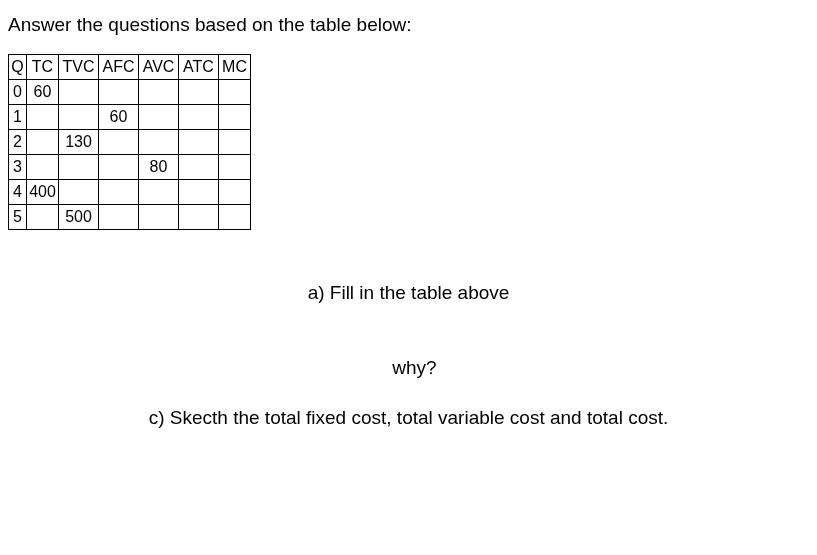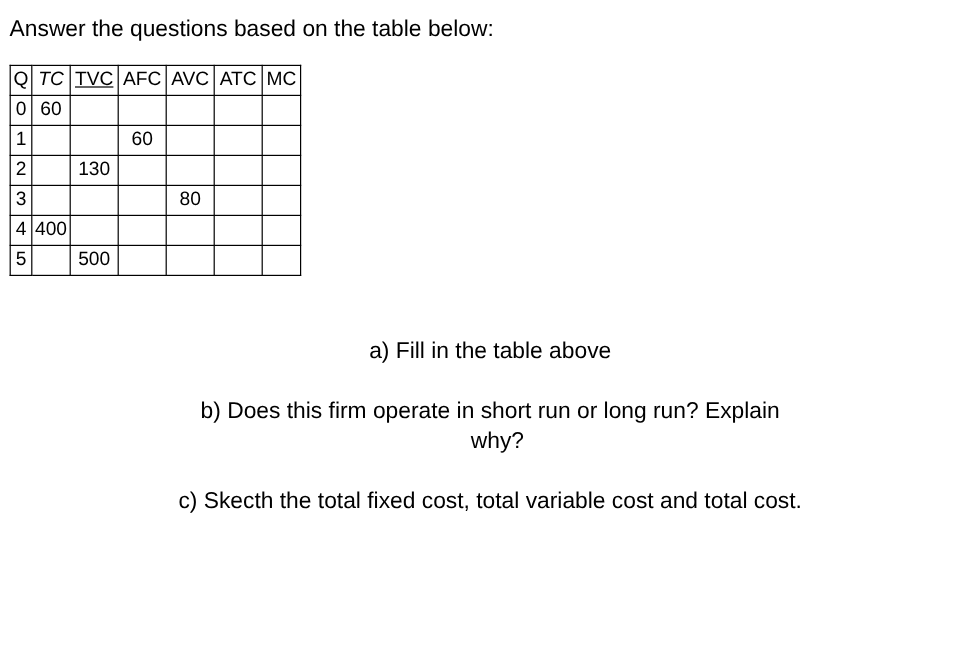--- a/index.html
+++ b/index.html
@@ -29,22 +29,22 @@
       font-size: 16px;
       font-weight: normal;
       height: 25px;
       padding: 2px 2px;
       vertical-align: middle;
     }
     .cost-table th {
       font-weight: normal;
     }
     .col-q { width: 18px; }
-    .col-tc { width: 32px; font-style: italic; }
-    .col-tvc { width: 40px; text-decoration: underline; }
+    .col-tc { width: 32px; }
+    .col-tvc { width: 40px; }
     .col-afc { width: 40px; }
     .col-avc { width: 40px; }
     .col-atc { width: 40px; }
     .col-mc { width: 32px; }
     .question {
       margin-bottom: 24px;
       line-height: 1.35;
       text-align: center;
     }
     .question-b {
@@ -126,17 +126,17 @@
       <td></td>
       <td></td>
       <td></td>
     </tr>
   </tbody>
 </table>
 
 <div class="question">a) Fill in the table above</div>
 
 <div class="question question-b">
-  <span>b) Does this firm operate in short run or long run? Explain</span><br>
+  <br>
   <span class="indent">why?</span>
 </div>
 
 <div class="question">c) Skecth the total fixed cost, total variable cost and total cost.</div>
 
 </body></html>

